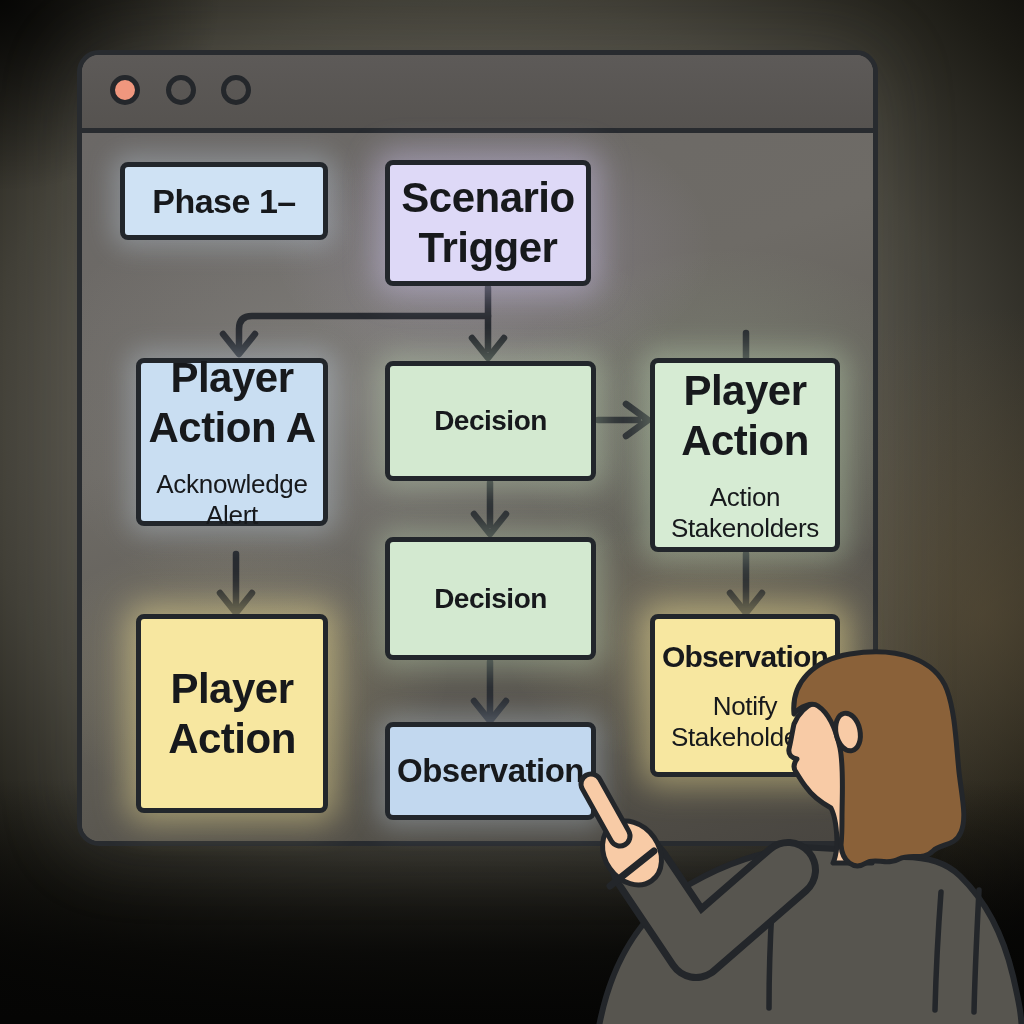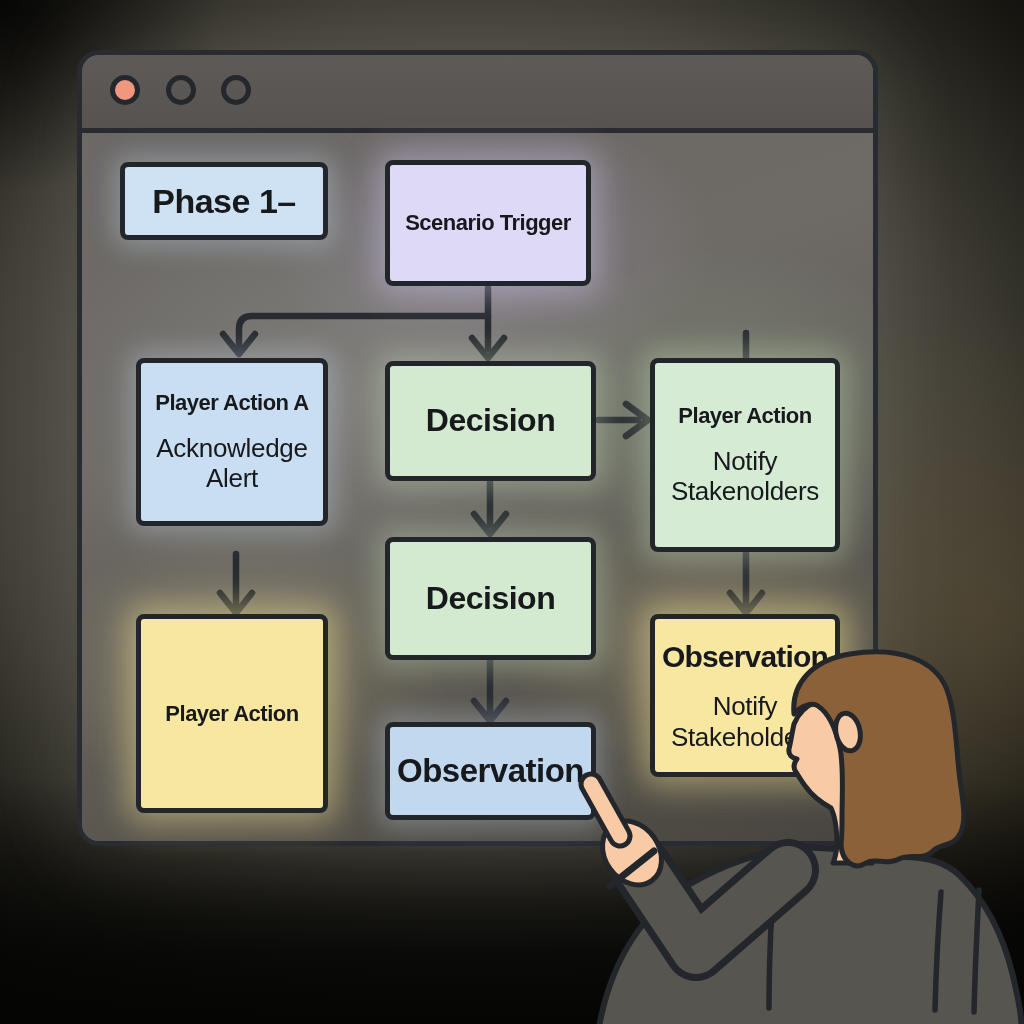--- a/index.html
+++ b/index.html
@@ -39,28 +39,28 @@
       radial-gradient(55% 45% at 35% 38%, rgba(225,230,235,0.16), rgba(225,230,235,0) 75%),
       linear-gradient(160deg, #6b6866 0%, #6e6b66 35%, #615e57 60%, #514e47 85%, #484540 100%);
   }
   .connectors{position:absolute;left:0;top:0;z-index:2;pointer-events:none;}
   .node{
     position:absolute;z-index:3;box-sizing:border-box;
     border:5px solid #22262b;border-radius:8px;
     display:flex;flex-direction:column;align-items:center;justify-content:center;
     text-align:center;padding:4px 6px;
   }
-  .node .t{font-weight:700;font-size:22px;line-height:1.18;letter-spacing:-0.5px;}
+  .node .t{font-weight:700;font-size:42px;line-height:1.18;letter-spacing:-0.5px;}
   .node .s{font-weight:500;font-size:26px;line-height:1.18;letter-spacing:-0.3px;margin-top:17px;}
   .glow-blue{box-shadow:0 0 26px 8px rgba(210,228,250,0.30);}
   .glow-purple{box-shadow:0 0 30px 10px rgba(216,205,250,0.38);}
   .glow-green{box-shadow:0 0 28px 9px rgba(205,235,195,0.33);}
   .glow-yellow{box-shadow:0 0 32px 10px rgba(250,233,150,0.45);}
   #n-phase .t{font-size:34px;}
-  #n-dec1 .t,#n-dec2 .t{font-size:32px;}
+  #n-dec1 .t,#n-dec2 .t{font-size:28px;}
   #n-obs-blue .t{font-size:33px;}
   #n-obs-yellow .t{font-size:30px;letter-spacing:-0.8px;}
   .person{position:absolute;left:0;top:0;z-index:5;pointer-events:none;}
 </style>
 </head>
 <body>
 
 <div class="stage">
 
   <div class="window">
@@ -104,21 +104,21 @@
     <div class="t">Player Action A</div>
     <div class="s">Acknowledge Alert</div>
   </div>
 
   <div class="node glow-green" id="n-dec1" style="left: 385px; top: 361px; width: 211px; height: 120px; background: rgb(211, 233, 208);">
     <div class="t">Decision</div>
   </div>
 
   <div class="node glow-green" id="n-player-notify" style="left: 650px; top: 358px; width: 190px; height: 194px; background: rgb(214, 235, 211);">
     <div class="t">Player Action</div>
-    <div class="s">Notify Stakenolders</div>
+    <div class="s">Action Stakenolders</div>
   </div>
 
   <div class="node glow-yellow" id="n-player-logging" style="left: 136px; top: 614px; width: 192px; height: 199px; background: rgb(247, 231, 160);">
     <div class="t">Player Action</div>
   </div>
 
   <div class="node glow-green" id="n-dec2" style="left: 385px; top: 537px; width: 211px; height: 123px; background: rgb(211, 233, 208);">
     <div class="t">Decision</div>
   </div>
 

